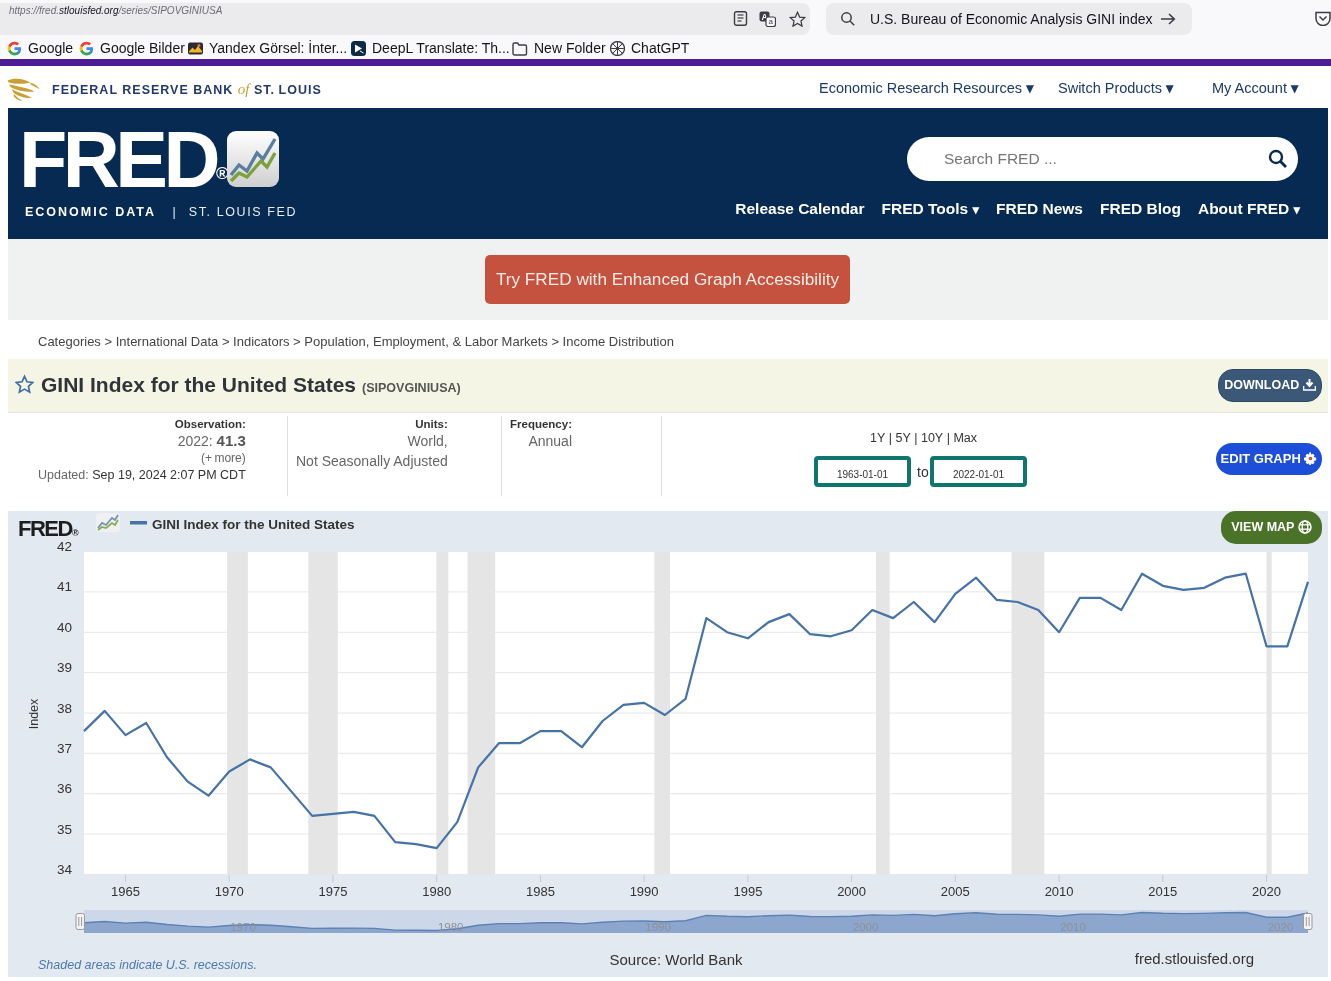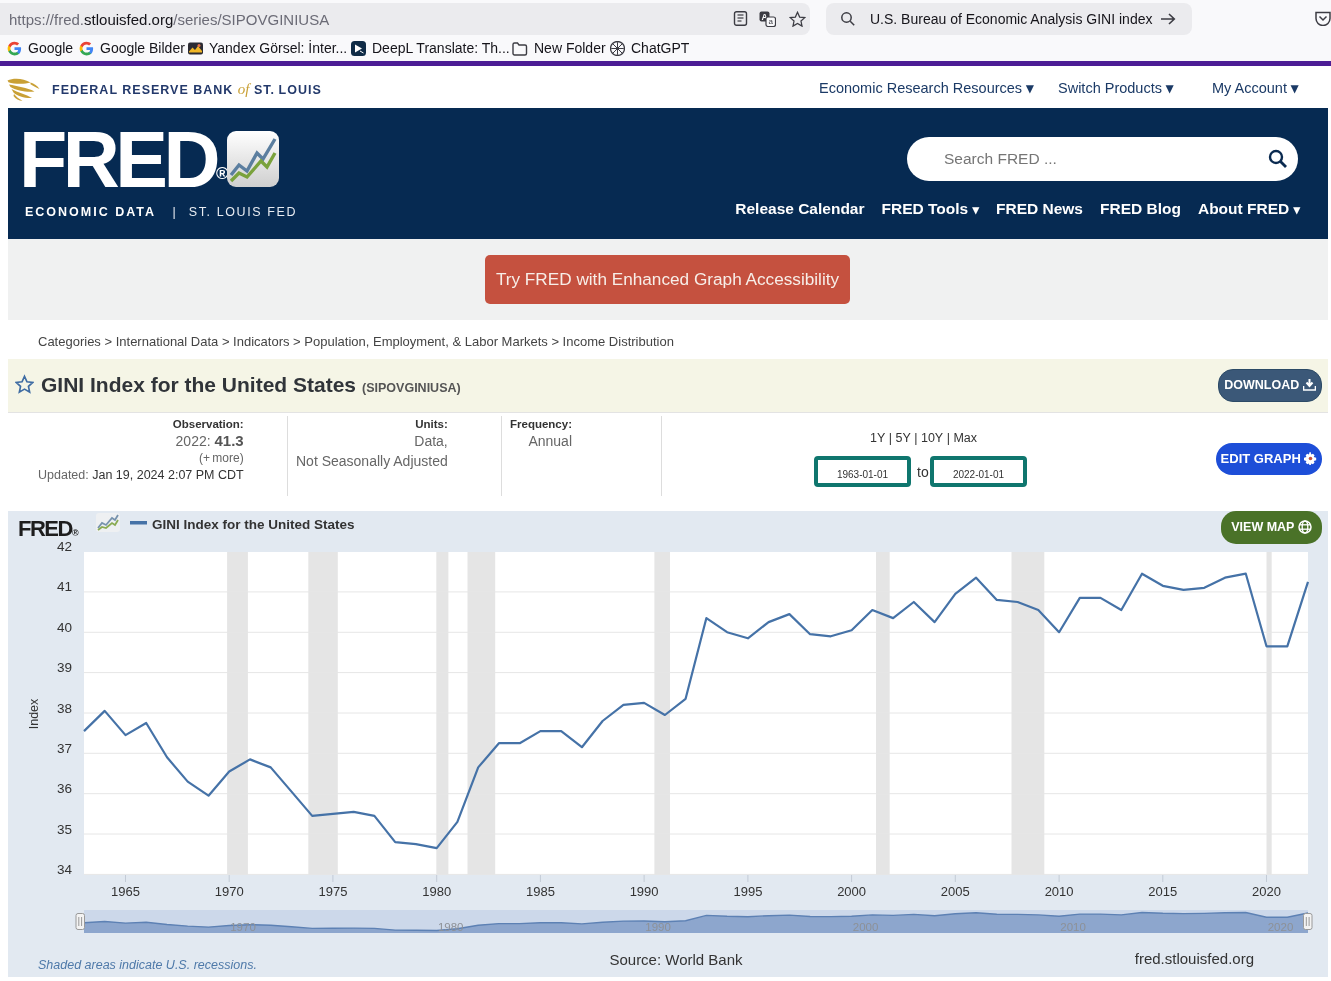--- a/index.html
+++ b/index.html
@@ -4,28 +4,28 @@
 <style>
 * { margin:0; padding:0; box-sizing:border-box; }
 html,body { width:1331px; height:981px; overflow:hidden; background:#fff; }
 body { font-family:"Liberation Sans", sans-serif; }
 #page { position:relative; width:1331px; height:981px; }
 .abs { position:absolute;text-align:right; }
 
 
 #chrome { position:absolute; left:0; top:0; width:1331px; height:66px; background:#f9f9fb; }
 #urlpill { position:absolute; left:-12px; top:3px; width:822px; height:32px; background:#ebebee; border-radius:8px; }
-#urltext { position:absolute; left:9px; top:8px; font-size:15px; color:#6b6b76; }
+#urltext { position:absolute; left:9px; top:2px; font-size:10px; color:#6b6b76;font-style:italic; }
 #urltext b { color:#15141a; font-weight:400; }
 #searchpill { position:absolute; left:826px; top:3px; width:366px; height:32px; background:#ebebee; border-radius:8px; }
 #searchtext { position:absolute; left:44px; top:8px; font-size:14px; color:#15141a; }
 .chromeicon { position:absolute; top:11px; }
 
 
-#bookmarks { position:absolute; left:0; top:35px; width:1331px; height:31px; background:#f9f9fb; border-bottom:5px solid #4c1d95; }
+#bookmarks { position:absolute; left:0; top:35px; width:1331px; height:31px; background:#f9f9fb; border-bottom:7px solid #4c1d95; }
 .bm { position:absolute; top:5px; height:20px; font-size:14px; color:#15141a; white-space:nowrap; }
 .bm span.ic { display:inline-block; vertical-align:-3px; margin-right:6px; }
 
 
 #frbstrip { position:absolute; left:0; top:66px; width:1331px; height:42px; background:#fff; }
 #frbtext { position:absolute; left:52px; top:15px; font-size:12.5px; font-weight:700; letter-spacing:1px; color:#23396b; }
 #frbtext .of { color:#c9a035; font-style:italic; font-weight:400; letter-spacing:0; font-family:"Liberation Serif",serif; font-size:15px; }
 .toplink { position:absolute; top:14px; font-size:14.5px; color:#1b3a66; }
 
 
@@ -199,25 +199,25 @@
 <div id="crumbs">Categories &gt; International Data &gt; Indicators &gt; Population, Employment, &amp; Labor Markets &gt; Income Distribution</div>
 
 <div id="details">
   <div class="vline" style="left:279px;"></div>
   <div class="vline" style="left:493px;"></div>
   <div class="vline" style="left:653px;"></div>
   <div class="abs" style="left:30px;top:5px;">
     <div class="dlabel">Observation:</div>
     <div class="dtext" style="margin-top:2px;">2022: <b style="color:#555;font-size:15px;">41.3</b></div>
     <div class="dtext" style="font-size:12px;margin-top:2px;">(+ more)</div>
-    <div class="dtext" style="font-size:12.5px;margin-top:3px;">Updated: <span style="color:#333;">Jan 19, 2024 2:07 PM CDT</span></div>
+    <div class="dtext" style="font-size:12.5px;margin-top:3px;">Updated: <span style="color:#333;">Sep 19, 2024 2:07 PM CDT</span></div>
   </div>
   <div class="abs" style="left:288px;top:5px;">
     <div class="dlabel">Units:</div>
-    <div class="dtext" style="margin-top:3px;">Data,</div>
+    <div class="dtext" style="margin-top:3px;">World,</div>
     <div class="dtext" style="margin-top:4px;">Not Seasonally Adjusted</div>
   </div>
   <div class="abs" style="left:502px;top:5px;">
     <div class="dlabel">Frequency:</div>
     <div class="dtext" style="margin-top:3px;">Annual</div>
   </div>
   <div id="ranges">1Y&nbsp;|&nbsp;5Y&nbsp;|&nbsp;10Y&nbsp;|&nbsp;Max</div>
   <div class="datebox" style="left:806px;">1963-01-01</div>
   <div class="abs" style="left:909px;top:51px;font-size:14px;color:#333;">to</div>
   <div class="datebox" style="left:922px;">2022-01-01</div>

